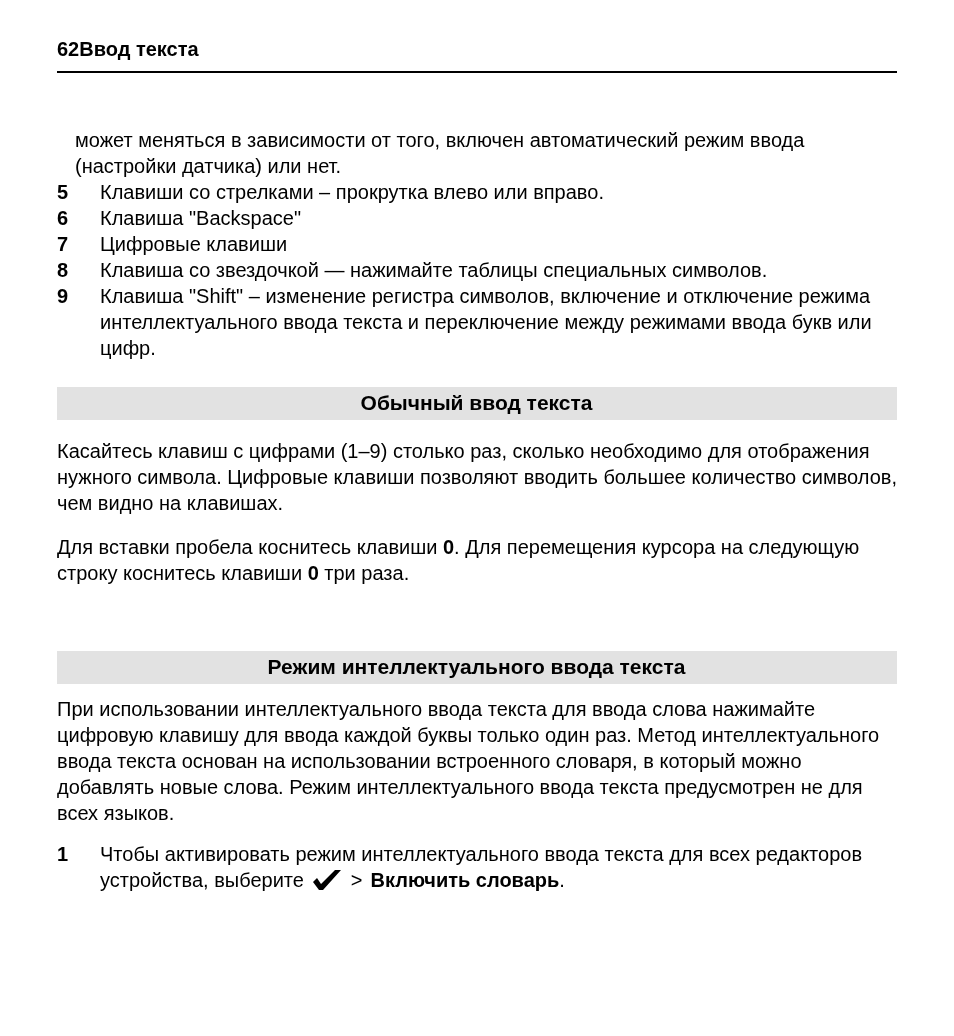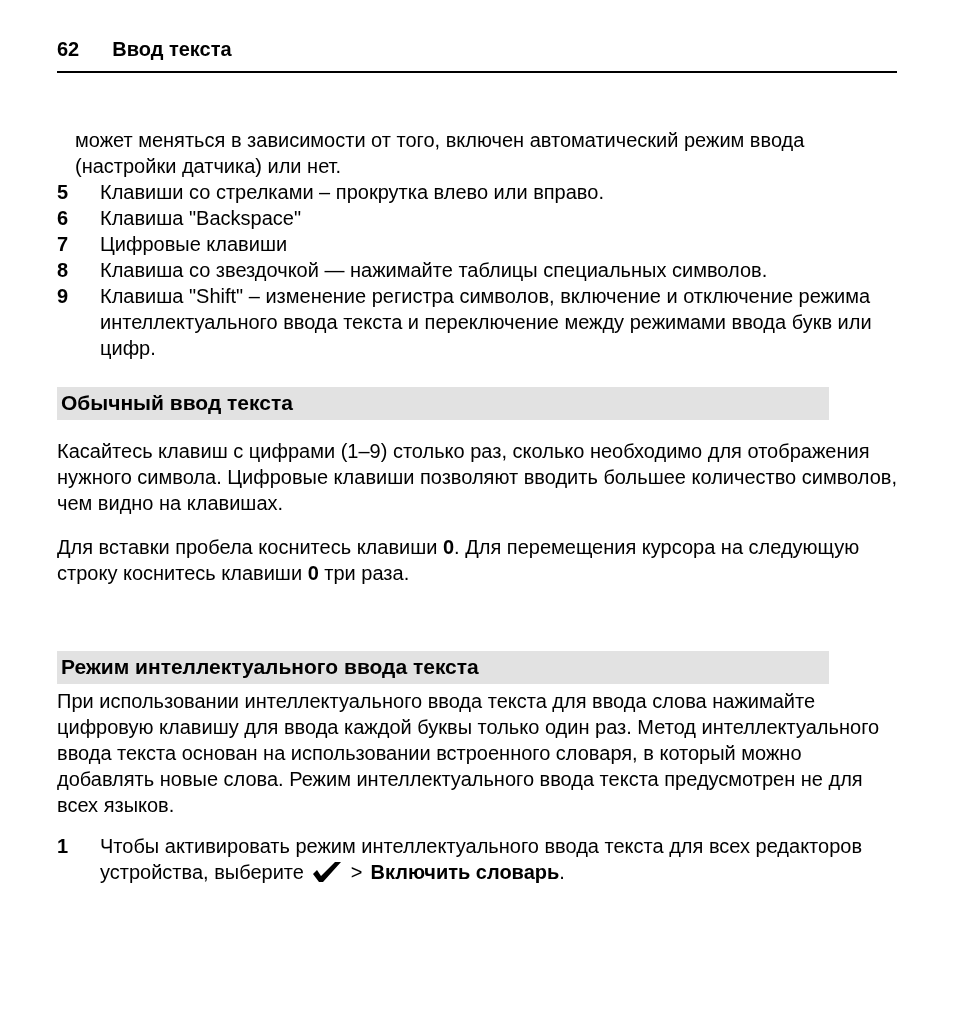--- a/index.html
+++ b/index.html
@@ -16,21 +16,20 @@
   }
   .page {
     width: 954px; height: 1036px;
     padding: 36px 57px 0 57px;
   }
 
   
   .page-header {
     display: flex;
     align-items: baseline;
-    gap: 33px;
     font-weight: bold;
     font-size: 20px;
   }
   .header-rule {
     border: 0;
     border-top: 2px solid #000000;
     margin-top: 9px;
   }
 
   
@@ -47,33 +46,34 @@
   .li-num {
     width: 43px;
     flex: 0 0 43px;
     font-weight: bold;
   }
   .li-text { flex: 1 1 auto; }
 
   
   .section-heading {
     margin-top: 26px;
-    width: 772px;
+    width: 840px;
     background: #e2e2e2;
     font-weight: bold;
     font-size: 21px;
     padding: 3px 5px 4px 4px;
+    text-align: center;
   }
 
   
   .para {
     margin-top: 18px;
     width: 840px;
   }
-  .para.tight { margin-top: 4px; }
+  .para.tight { margin-top: 12px; }
   .para b { font-weight: bold; }
 
   .section-gap { margin-top: 65px; }
 
   .step-list { margin-top: 15px; }
 
   .pen-icon {
     display: inline-block;
     vertical-align: -5px;
     margin: 0 9px 0 8px;

